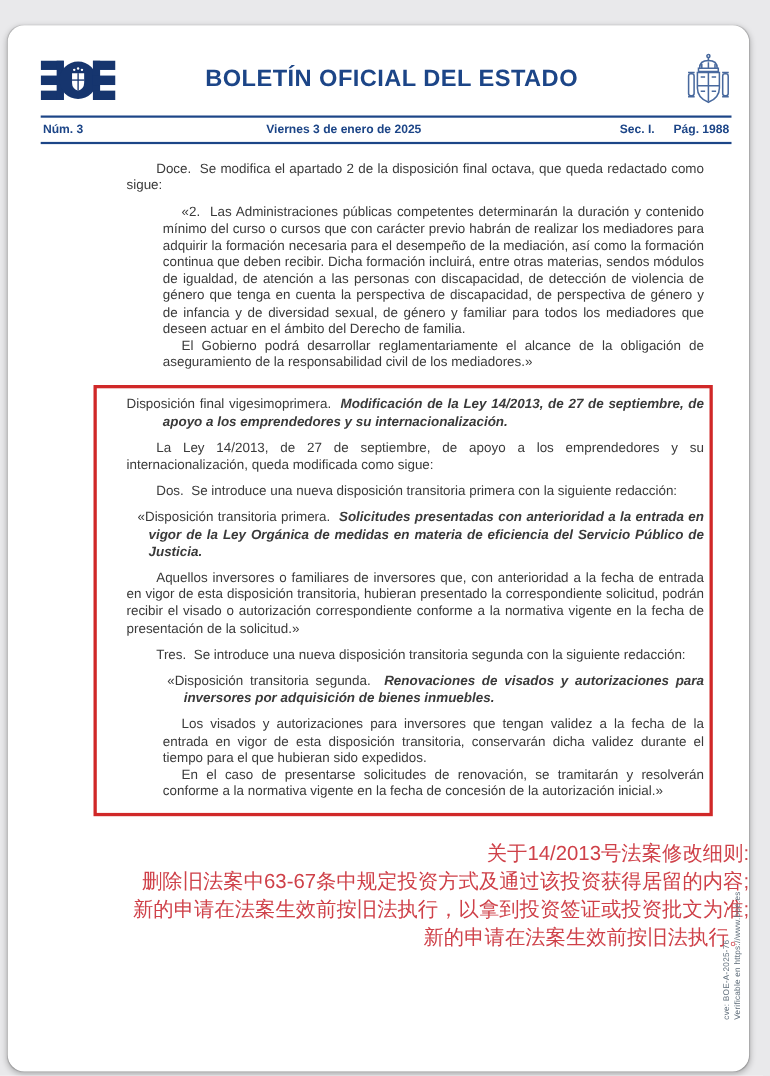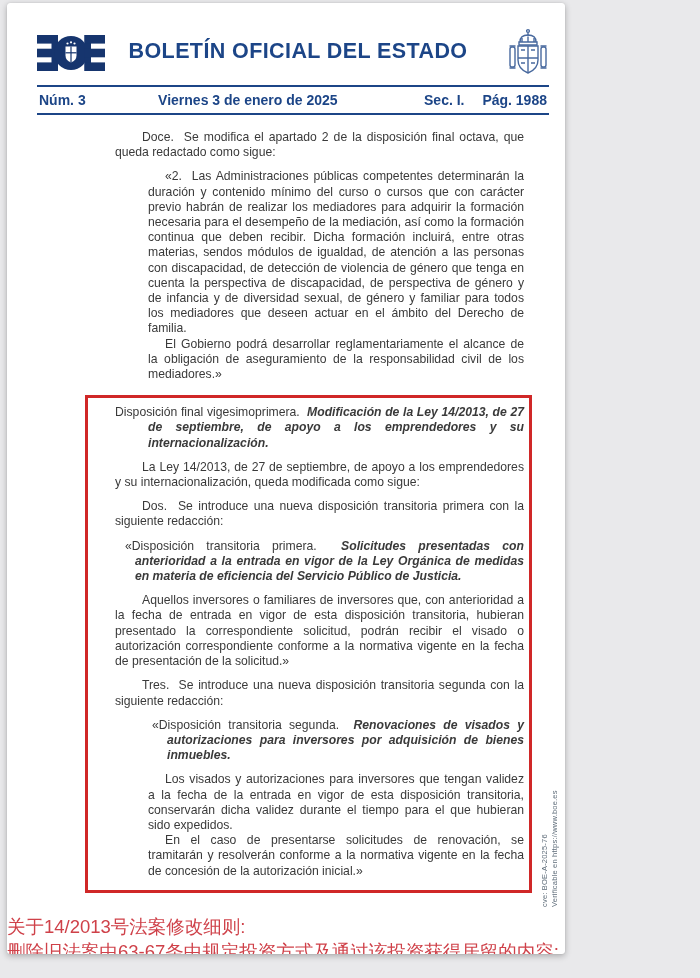--- a/index.html
+++ b/index.html
@@ -2,40 +2,40 @@
 <html><head>
 <meta charset="utf-8">
 <style>
   html,body{margin:0;padding:0;}
   body{
     width:700px;height:978px;overflow:hidden;position:relative;
     background:#e9e9eb;
     font-family:"Liberation Sans","DejaVu Sans",sans-serif;
   }
   .paper{
-    position:absolute;left:7px;top:3px;width:558px;height:951px;
-    background:#ffffff;border-radius:3px;
+    position:absolute;left:7px;top:23px;width:674px;height:951px;
+    background:#ffffff;border-radius:15px;
     box-shadow:0 2px 6px rgba(0,0,0,.28), 0 0 1px rgba(0,0,0,.2);
     overflow:hidden;
   }
   
   .hdr{padding:24px 16px 0 30px;}
   .hdr-top{display:flex;align-items:center;height:52px;}
   .logo-box{width:80px;flex:0 0 auto;}
   .arms-box{width:70px;flex:0 0 auto;display:flex;justify-content:flex-end;}
   .hdr-title{
     flex:1;text-align:center;color:var(--accent);
     font-size:21.5px;font-weight:bold;letter-spacing:.4px;
     padding-bottom:4px;
   }
   .rule{border:none;border-top:2px solid var(--accent);margin:6px 0 0 0;}
   .rule2{border:none;border-top:2px solid var(--accent);margin:0;}
   .hdr-meta{
     display:flex;justify-content:space-between;align-items:center;
-    font-size:14px;font-weight:bold;color:var(--accent);
+    font-size:11px;font-weight:bold;color:var(--accent);
     padding:5px 2px 5px 2px;
   }
   .meta-right span{margin-left:14px;}
   
   .textcol{font-size:12.2px;line-height:15.2px;color:#3a3a3a;text-align:justify;}
   .doc-text{margin:15px 41px 0 108px;}
   .para{margin:0;}
   .para.gap{margin-top:9px;}
   .st-indent{text-indent:27px;}
   .st-quote{margin-left:33px;text-indent:17px;}
@@ -44,21 +44,21 @@
   .st-quote-hang-lg{margin-left:52px;text-indent:-15px;}
   .it{font-style:italic;font-weight:bold;}
   
   .hl-box{
     margin:13px 33px 0 78px;
     border:3px solid var(--box-red);
     padding:7px 5px 11px 27px;
   }
   
   .annotation{
-    margin-top:21px;text-align:left;color:var(--anno-red);
+    margin-top:21px;text-align:right;color:var(--anno-red);
     font-size:18.5px;line-height:25.5px;font-weight:500;
   }
   
   .vert{
     position:absolute;right:5px;top:764px;height:140px;
     writing-mode:vertical-rl;transform:rotate(180deg);
     font-size:7.5px;line-height:10px;color:#5f6d7a;letter-spacing:.2px;
     white-space:nowrap;
   }
   .vert span{display:block;}

